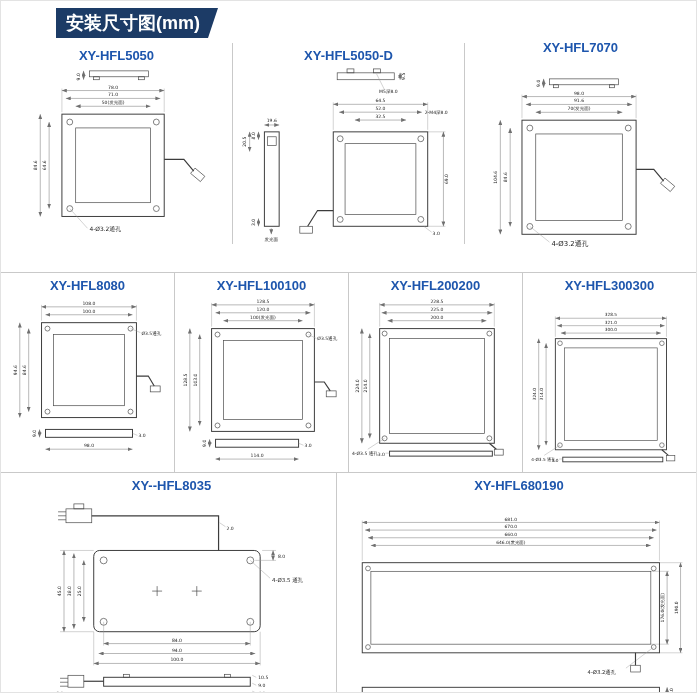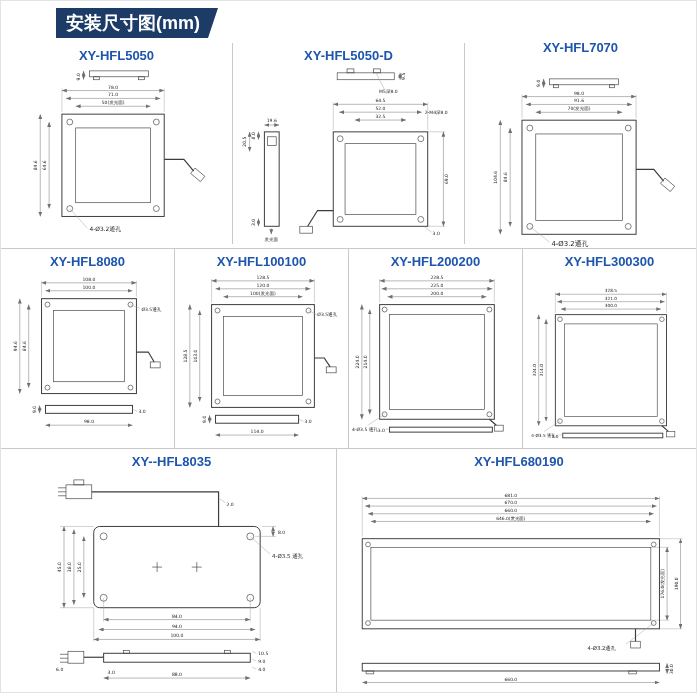--- a/index.html
+++ b/index.html
@@ -1,21 +1,21 @@
 <!DOCTYPE html>
 <html><head>
 <meta charset="utf-8">
 <style>
   html,body{margin:0;padding:0;background:#fff;}
   .page{width:697px;height:693px;background:#fff;font-family:"Liberation Sans","DejaVu Sans",sans-serif;border:1px solid #e3e3e3;box-sizing:border-box;overflow:hidden;}
   .header{height:38px;position:relative;}
   .badge{position:absolute;left:7px;top:7px;background:#1c3b66;color:#fff;font-size:18px;font-weight:bold;line-height:1;padding:6px 18px 6px 10px;clip-path:polygon(0 0,100% 0,calc(100% - 10px) 100%,0 100%);margin-left:48px;}
   .row{display:flex;border-top:1px solid #c9c9c9;box-sizing:border-box;}
   .row1{height:209px;border-top:none;align-items:center;}
-  .row2{height:200px;}
+  .row2{height:200px;margin-top:24px;}
   .row3{height:246px;}
   .cell{position:relative;box-sizing:border-box;border-right:1px solid #c9c9c9;display:flex;flex-direction:column;align-items:center;flex:1 1 0;}
   .cell:last-child{border-right:none;gap:16px;}
   .cell-fix{flex:0 0 330px;margin-left:6px;}
   .cell-title{color:#1e56ad;font-weight:bold;font-size:13px;padding-top:5px;text-align:center;white-space:nowrap;}
   svg{display:block;}
   .ol{fill:none;stroke:#3c3c3c;stroke-width:1;}
   .ol2{fill:none;stroke:#4a4a4a;stroke-width:.7;}
   .dim{stroke:#707070;stroke-width:.5;fill:none;}
   .ext{stroke:#9a9a9a;stroke-width:.45;fill:none;}

